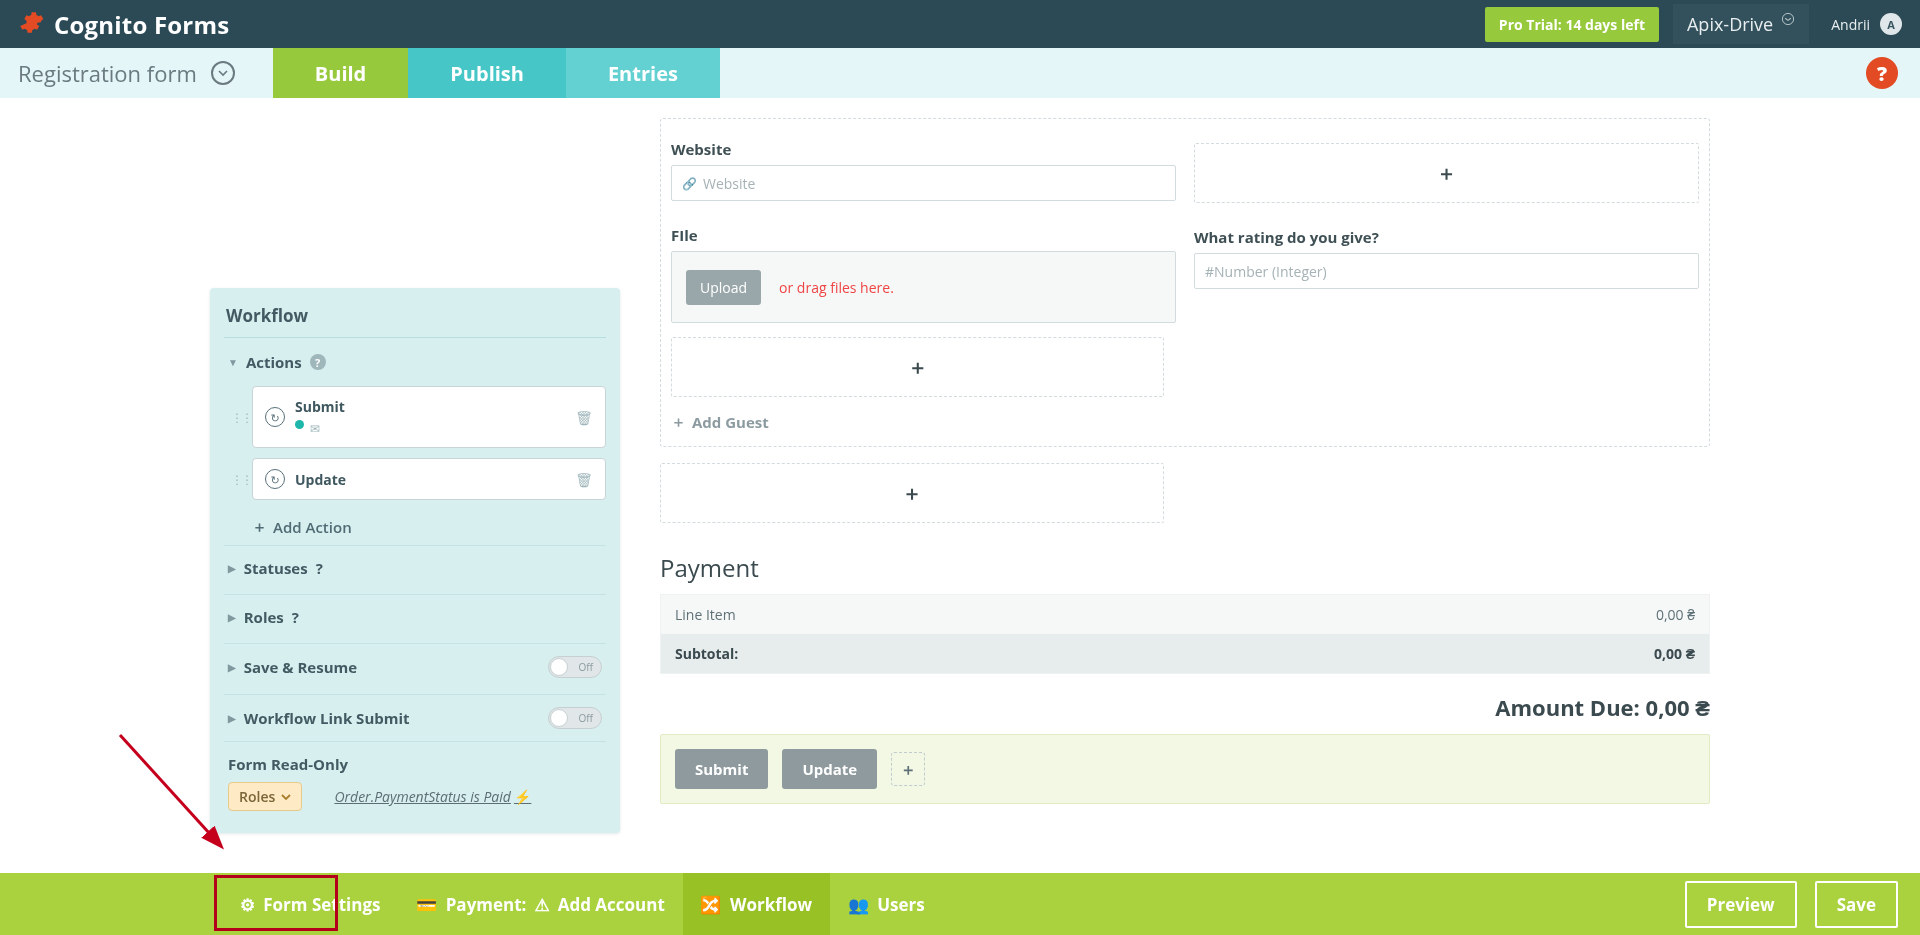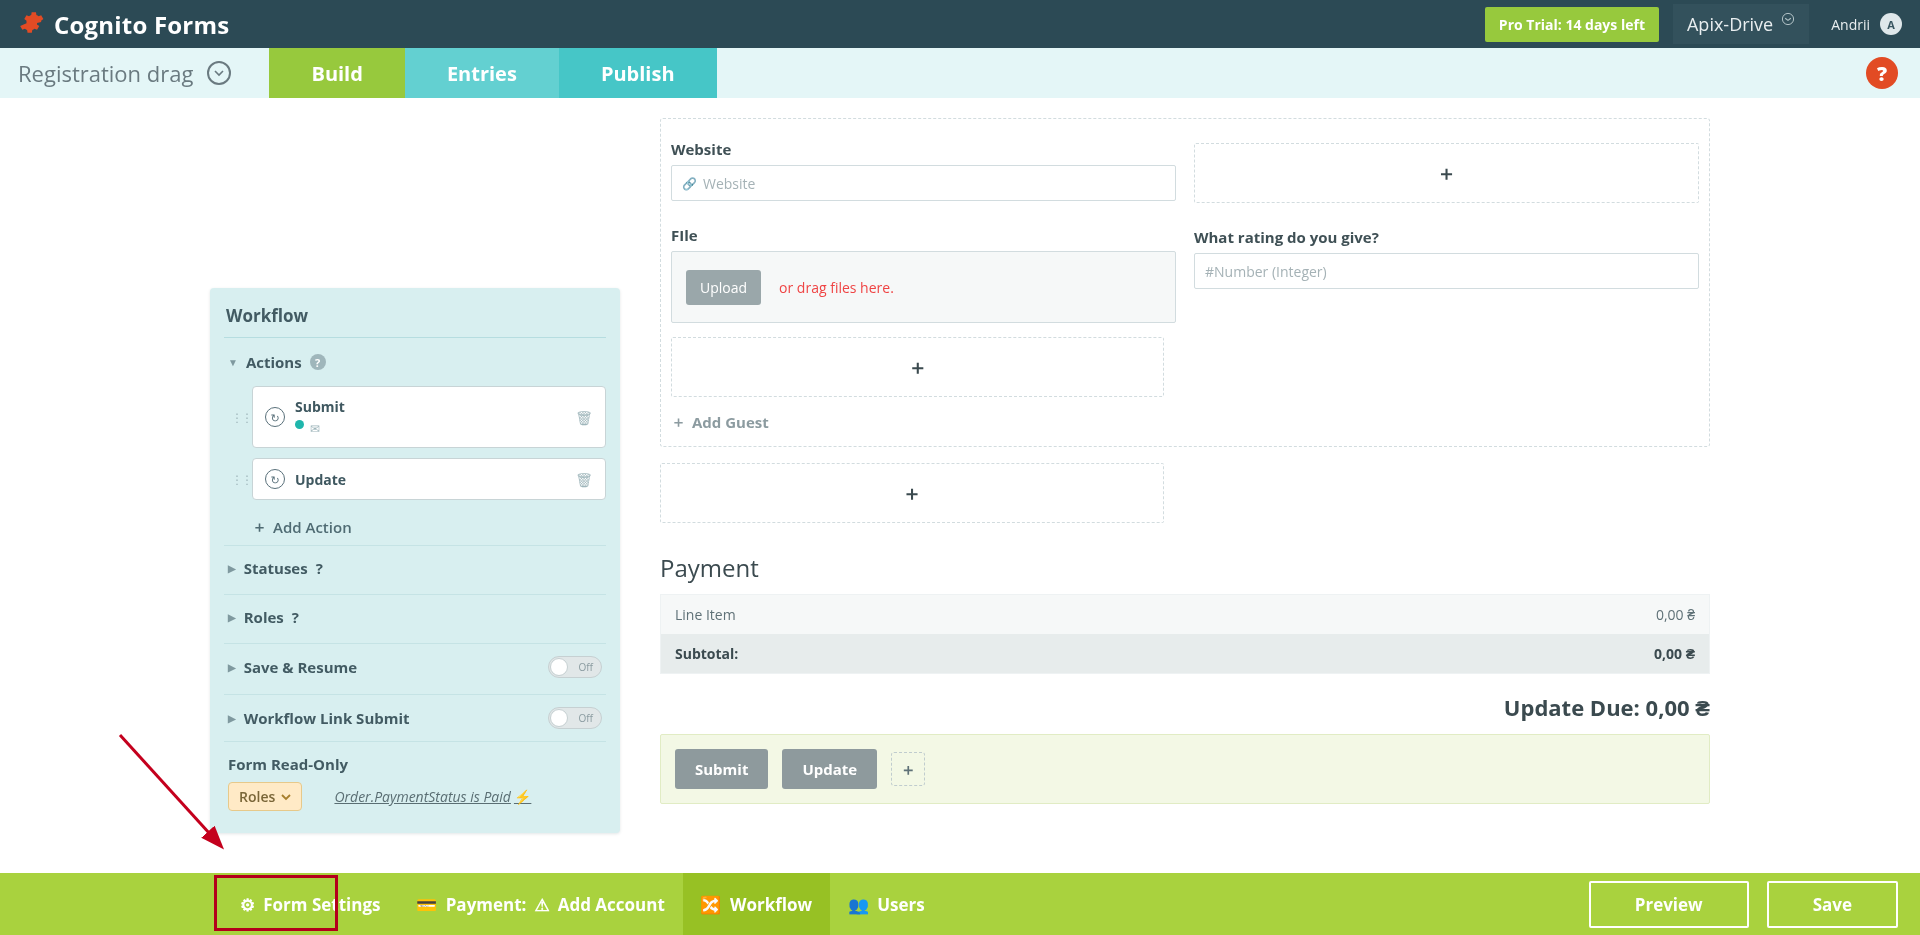--- a/index.html
+++ b/index.html
@@ -73,21 +73,21 @@
   .gbtn{background:#8e9a9d;color:#fff;border-radius:3px;padding:10px 20px;font-size:15px;font-weight:700}
   .plus-sq{width:34px;height:34px;border:1px dashed #c0ccce;border-radius:3px;display:flex;align-items:center;justify-content:center;color:#5f7177;font-weight:700}
   .builder-outline{border:1px dashed #d2dcdf;border-radius:3px;padding:10px 10px 14px 10px;margin-bottom:10px;}
   
   .bottombar{position:absolute;left:0;right:0;bottom:0;height:62px;background:#a9d23e;display:flex;align-items:center;padding:0 22px;}
   .bb-left-pad{width:200px;}
   .bb-btn{display:flex;align-items:center;gap:8px;color:#fff;font-size:17px;font-weight:700;padding:0 18px;height:100%;}
   .bb-btn.active{background:#97c124;}
   .bb-btn .warn{color:#fff}
   .bottombar .bspacer{flex:1}
-  .outline-btn{border:2px solid #fff;color:#fff;font-size:17px;font-weight:700;padding:10px 44px;border-radius:2px;margin-left:18px}
+  .outline-btn{border:2px solid #fff;color:#fff;font-size:17px;font-weight:700;padding:10px 20px;border-radius:2px;margin-left:18px}
   
   .annot-box{position:absolute;border:3px solid #b3001b;left:214px;width:124px;height:56px;bottom:4px;z-index:50;pointer-events:none;}
   .annot-arrow{position:absolute;left:110px;bottom:70px;z-index:50;pointer-events:none;}
   
   .mail-ico{font-size:12px;color:#9fb6bb}
   .field-sep{height:14px}
 </style>
 </head>
 <body>
 
@@ -110,31 +110,31 @@
       </svg>
   </div>
   <div class="user-chip">
     <span>Andrii</span>
     <span class="avatar-circle">A</span>
   </div>
 </div>
 
 <div class="subbar">
   <div class="form-title">
-    <span>Registration drag</span>
+    <span>Registration form</span>
     <span class="circ">
       <svg width="10" height="10" viewBox="0 0 10 10">
           <path d="M1 3l4 4 4-4" fill="none" stroke="#6a7a80" stroke-width="1.6"></path>
         </svg>
     </span>
   </div>
   <div class="tabs">
     <div class="tab build">Build</div>
+    <div class="tab publish">Publish</div>
     <div class="tab entries">Entries</div>
-    <div class="tab publish">Publish</div>
   </div>
   <div class="help-btn">?</div>
 </div>
 
 <div class="canvas-area">
 
   <div class="wf-panel">
     <h3>Workflow</h3>
 
     <div class="wf-expander">
@@ -262,21 +262,21 @@
       <div class="row">
         <span>Line Item</span>
         <span>0,00 ₴</span>
       </div>
       <div class="row sub">
         <span>Subtotal:</span>
         <span>0,00 ₴</span>
       </div>
     </div>
 
-    <div class="amount-due">Update Due: 0,00 ₴</div>
+    <div class="amount-due">Amount Due: 0,00 ₴</div>
 
     <div class="btnrow">
       <span class="gbtn">Submit</span>
       <span class="gbtn">Update</span>
       <span class="plus-sq">＋</span>
     </div>
   </div>
 </div>
 
 <div class="bottombar">

